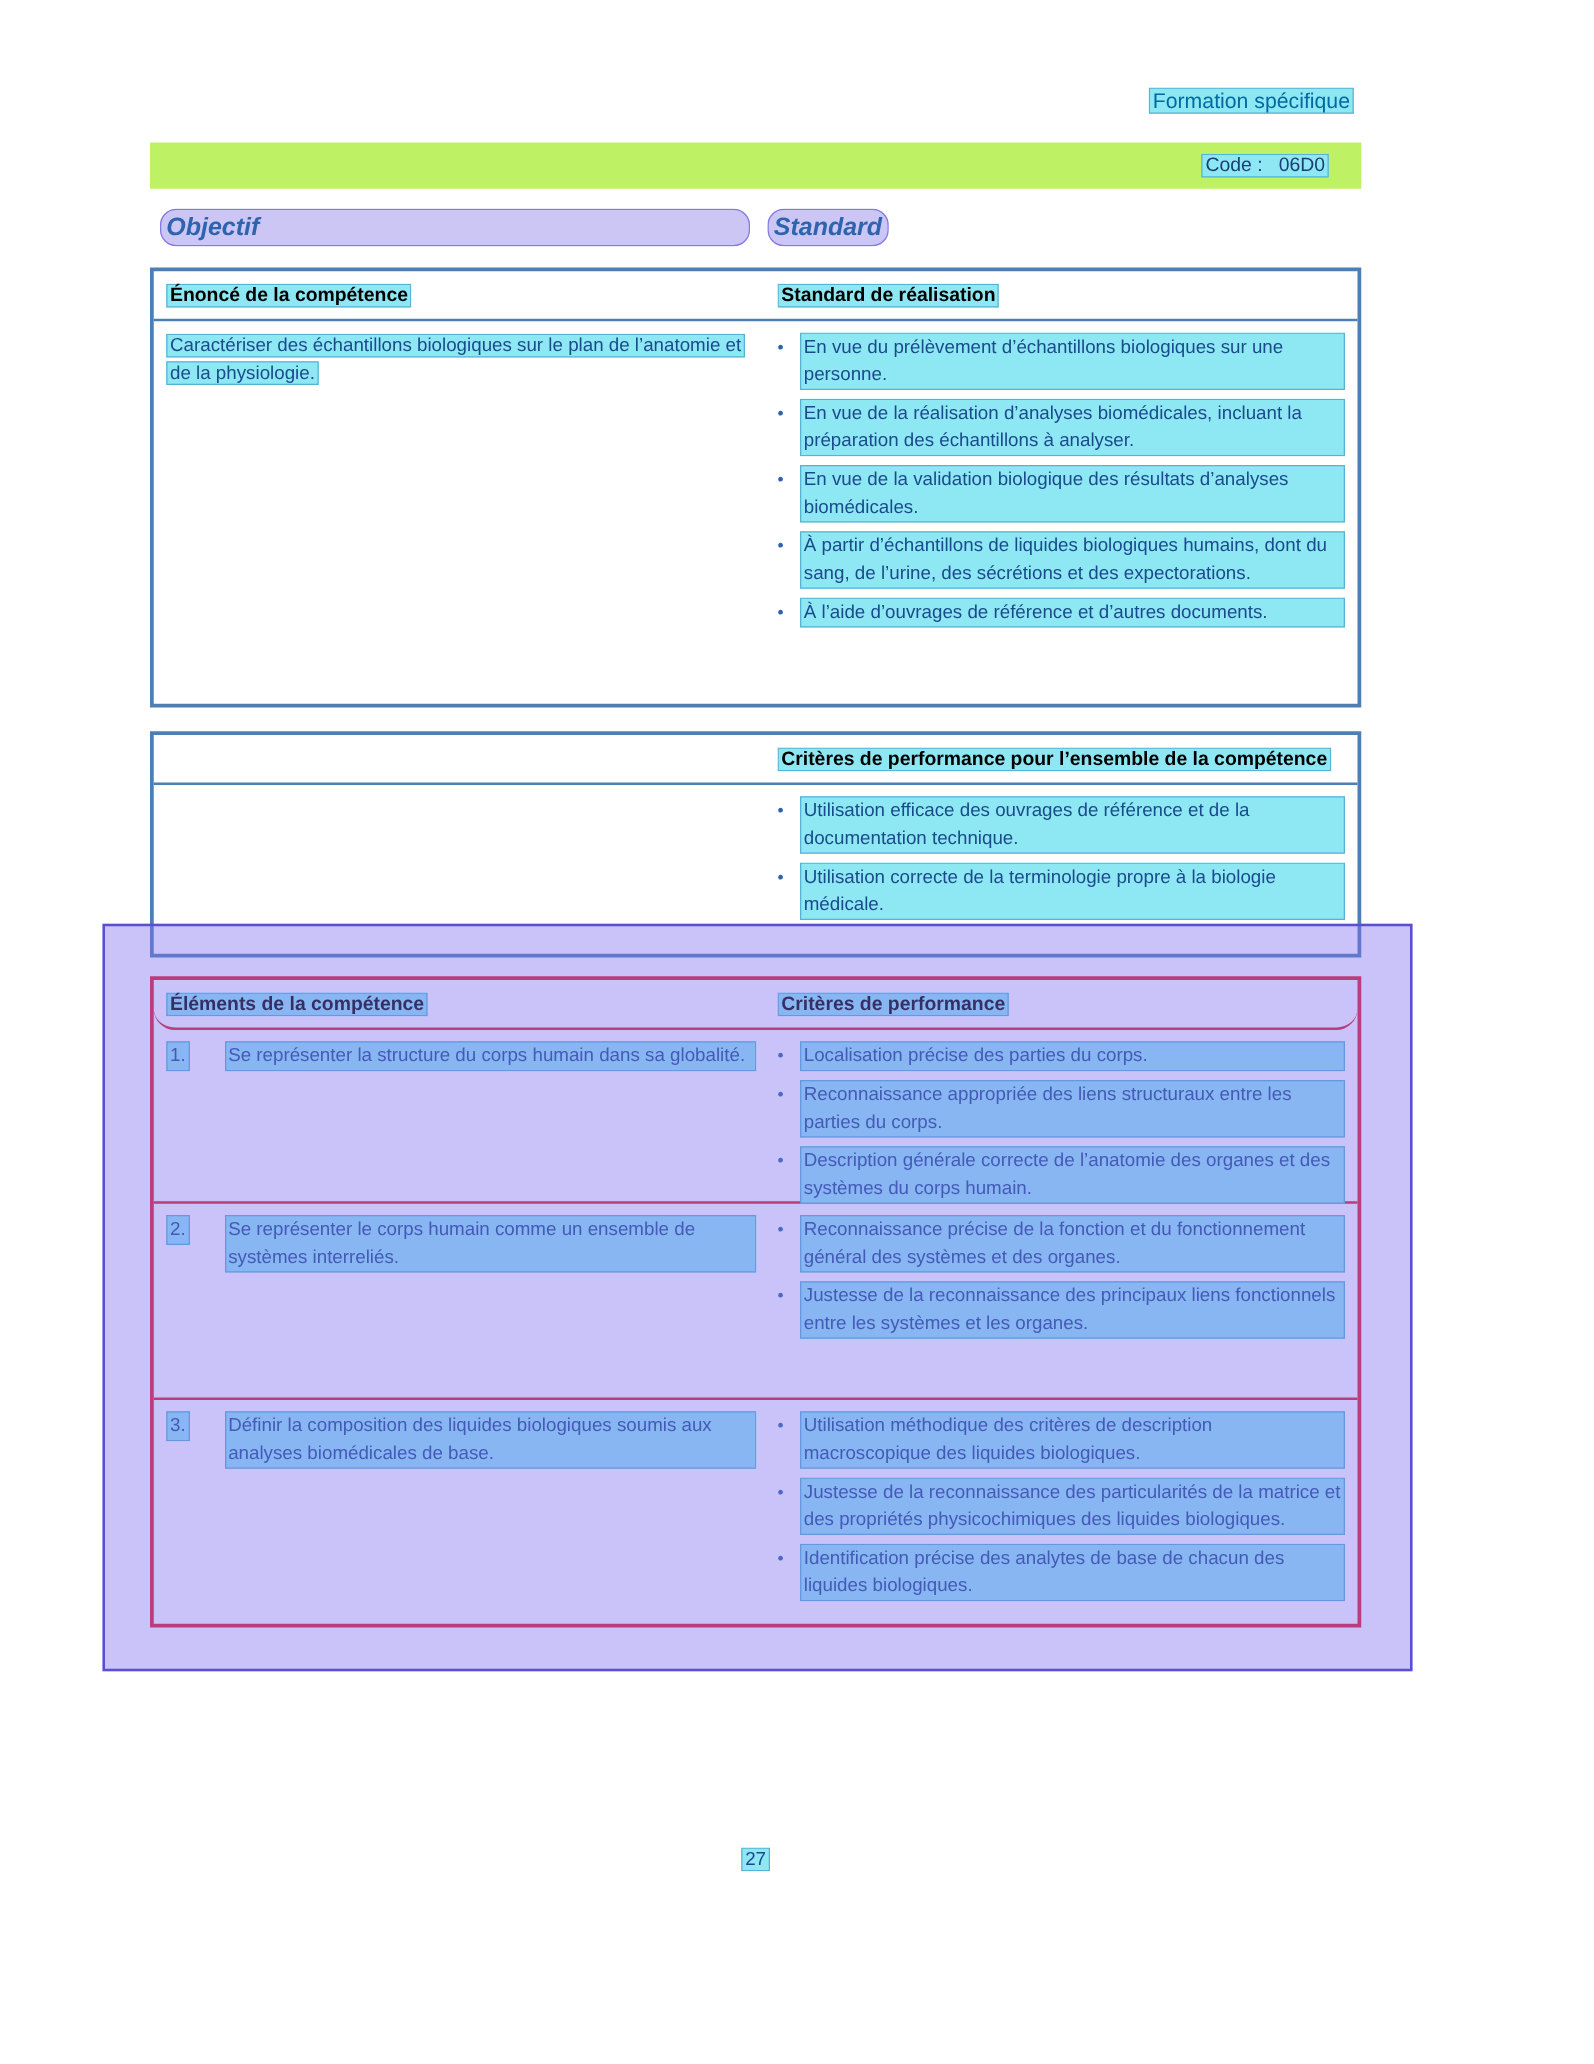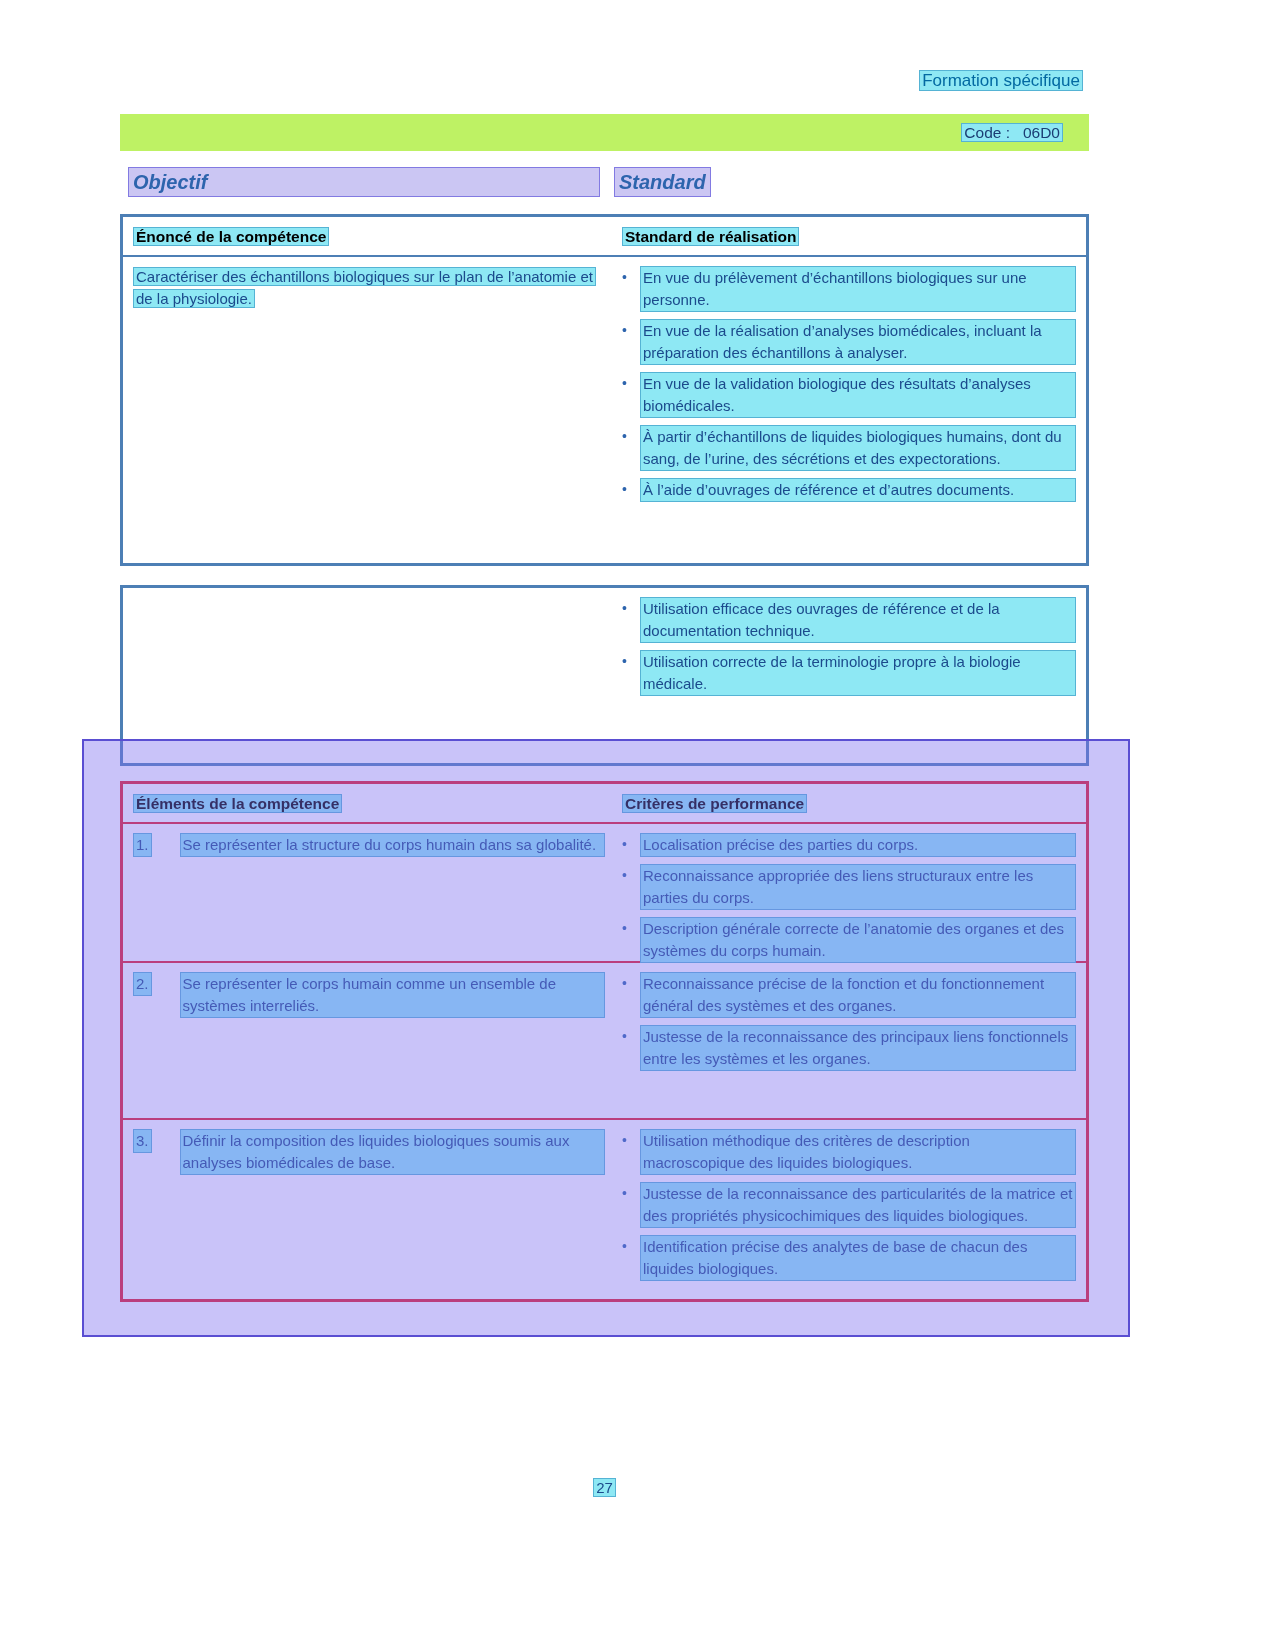--- a/index.html
+++ b/index.html
@@ -28,32 +28,33 @@
   }
   .code-bar {
     position:absolute; left:120px; top:114px; width:969px; height:37px;
     background:#bef264; text-align:right; padding-right:26px; line-height:37px;
   }
   .code-text { font-size:15.5px; color:#1b3e74; white-space:pre; }
   .headings { position:absolute; left:120px; top:167px; width:969px; height:36px; }
   .heading {
     font-style:italic; font-weight:bold; font-size:20px; line-height:26px;
     color:#2d64ad;
+    border-radius:13px;
   }
   .heading-objectif { position:absolute; left:8px; top:0; width:472px; display:inline-block; }
   .heading-standard { position:absolute; left:494px; top:0; display:inline-block; }
 
   .tbl { position:absolute; left:120px; width:969px; border:3px solid #4d7fb5; }
   .tbl1 { top:214px; height:352px; }
   .tbl2 { top:585px; height:181px; }
   .tbl3 { top:781px; height:521px; border:3px solid #e51a2b; }
 
   .grid { display:grid; grid-template-columns:492px 1fr; }
   .tbl-head { border-bottom:2px solid #4d7fb5; }
-  .t3 .tbl-head { border-bottom:2px solid #e51a2b; }
+  .t3 .tbl-head { border-bottom:2px solid #e51a2b;border-radius:17px; }
   .t3-row { border-bottom:2px solid #e51a2b; }
   .t3-row.last { border-bottom:none; }
   .t3-row1 { height:139px; } .t3-row2 { height:157px; } .t3-row3 { height:176px; }
 
   .cell { padding:9px 10px 7px 10px; }
   .cell-right { padding-left:7px; }
   .th { font-weight:bold; font-size:15.5px; color:#000000; }
 
   .bullet { display:flex; align-items:flex-start; margin:0 0 7px 0; }
   .b { flex:0 0 18px; width:18px; color:#2d64ad; font-size:14px; line-height:22px; }
@@ -121,20 +122,26 @@
         </div>
         <div class="bullet">
           <span class="b">•</span>
           <span class="hl">À l’aide d’ouvrages de référence et d’autres documents.</span>
         </div>
       </div>
     </div>
   </div>
 
   <div class="tbl tbl2">
+    <div class="grid tbl-head">
+      <div class="cell"></div>
+      <div class="cell cell-right">
+        <span class="hl th">Critères de performance pour l’ensemble de la compétence</span>
+      </div>
+    </div>
     <div class="grid">
       <div class="cell"></div>
       <div class="cell cell-right">
         <div class="bullet">
           <span class="b">•</span>
           <span class="hl">Utilisation efficace des ouvrages de référence et de la documentation technique.</span>
         </div>
         <div class="bullet">
           <span class="b">•</span>
           <span class="hl">Utilisation correcte de la terminologie propre à la biologie médicale.</span>

